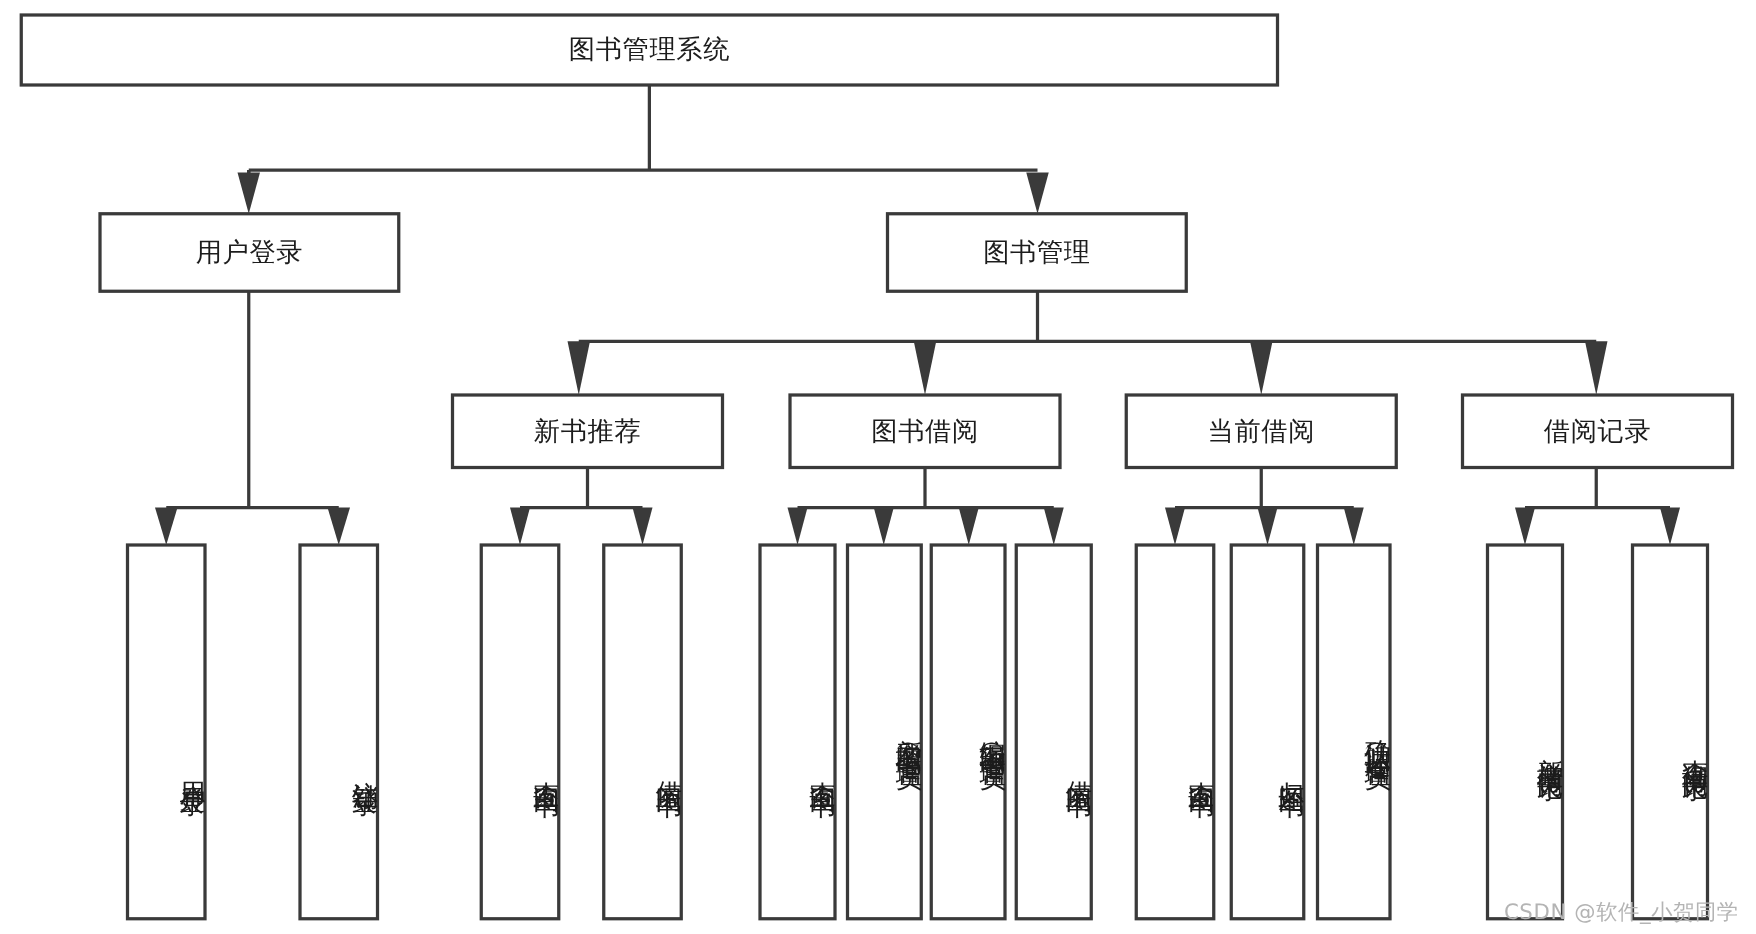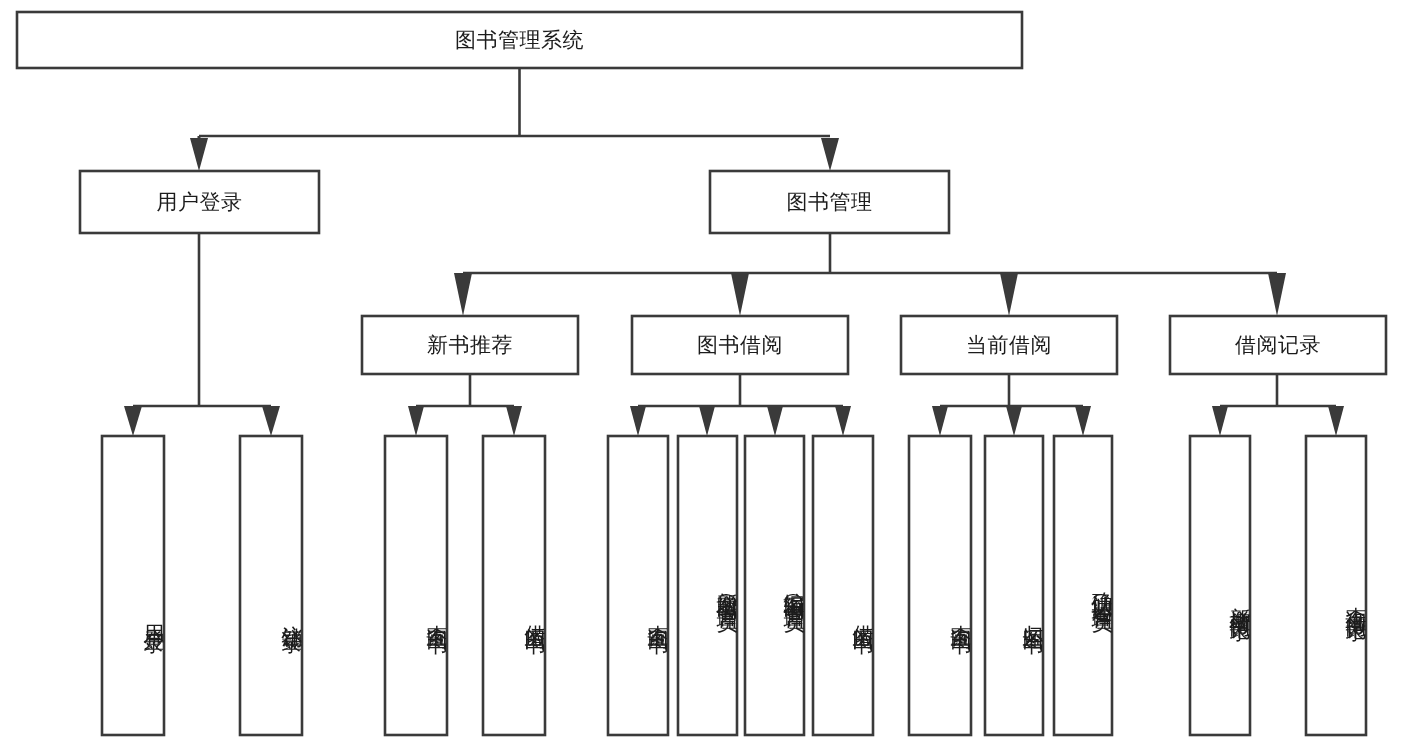--- a/index.html
+++ b/index.html
@@ -190,13 +190,14 @@
   <div class="node-label-v" style="left:909px; top:492px; width:62px; height:243px;">查询图书</div>
 
   <div class="node-label-v" style="left:985px; top:492px; width:58px; height:243px;">归还图书</div>
 
   <div class="node-label-v" style="left:1054px; top:442px; width:58px; height:293px;">确认归还（管理员）</div>
 
   <div class="node-label-v" style="left:1190px; top:462px; width:60px; height:273px;">新增借阅记录</div>
 
   <div class="node-label-v" style="left:1306px; top:462px; width:60px; height:273px;">查询借阅记录</div>
 
+  <div class="watermark">CSDN @软件_小贺同学</div>
 </div>
 
 </body></html>

